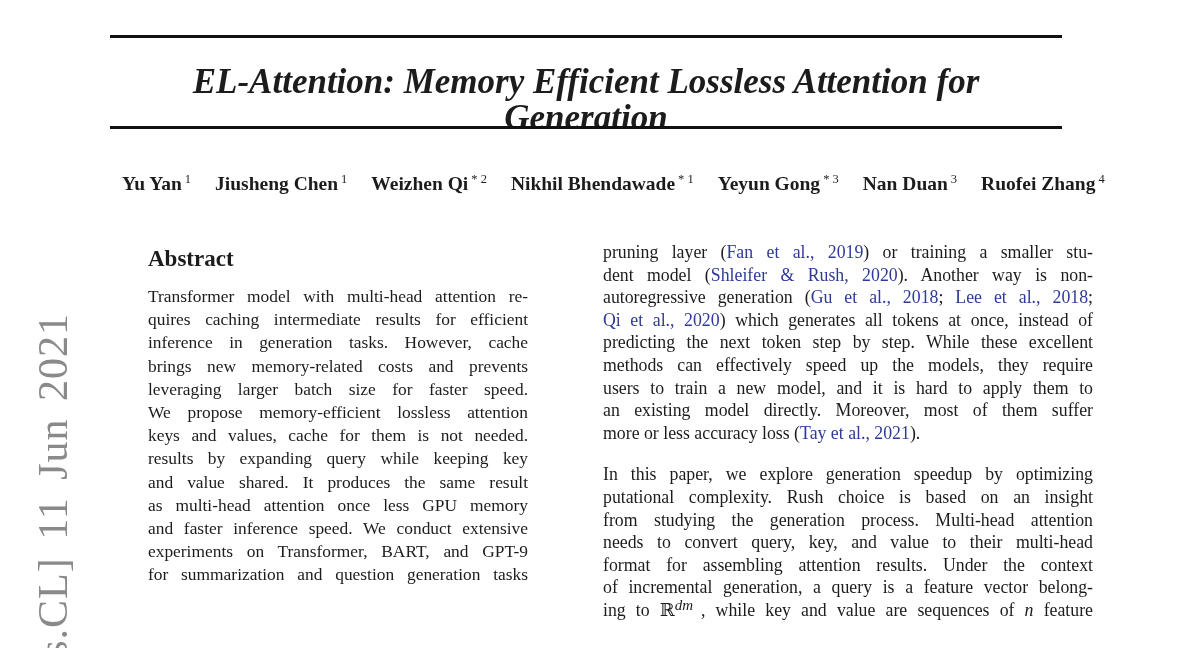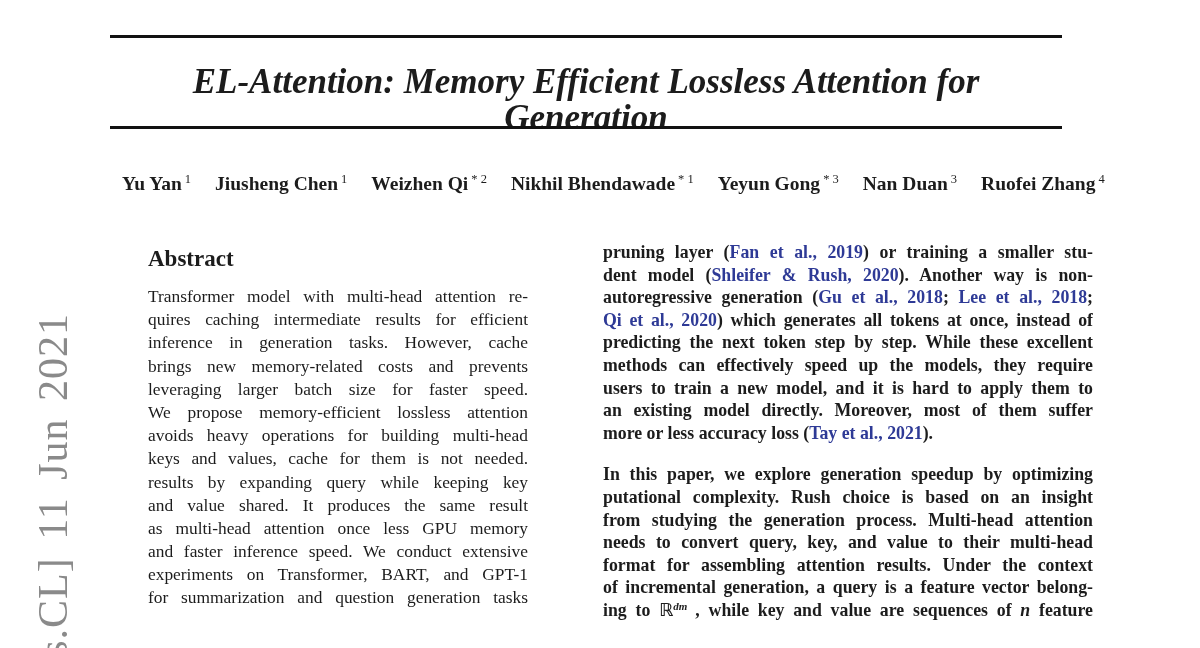--- a/index.html
+++ b/index.html
@@ -42,34 +42,34 @@
     font-weight:bold;font-size:23px;line-height:28px;margin-top:9px;
   }
   .abstract-lines{
     position:absolute;left:148px;top:285px;width:380px;font-size:17.4px;
   }
   .abs-line{
     line-height:23.2px;height:23.2px;overflow:hidden;
     text-align:justify;text-align-last:justify;
   }
   .right-col{
-    position:absolute;left:603px;top:241px;width:490px;font-size:17.8px;font-weight:bold;
+    position:absolute;left:603px;top:241px;width:490px;font-size:17.8px;
   }
   .para{width:490px;}
   .para + .para{margin-top:19px;}
   .col-line{
     line-height:22.6px;height:22.6px;overflow:hidden;
     text-align:justify;text-align-last:justify;
   }
   .col-line.flush{text-align-last:left;}
   .cite{color:var(--link);}
   .math-it{font-style:italic;}
   .math-bb{font-family:"DejaVu Serif","DejaVu Sans",serif;}
   .math-sup{
-    font-style:italic;font-size:11px;position:relative;top:-6px;margin-right:8px;
+    font-style:italic;font-size:15px;position:relative;top:-6px;margin-right:8px;
   }
 </style>
 </head>
 <body>
 
 <div id="page">
   <div class="banner">[cs.CL]  11 Jun 2021</div>
 
   <div class="rule" id="rule-top"></div>
   <div class="title">EL-Attention: Memory Efficient Lossless Attention for Generation</div>
@@ -78,27 +78,26 @@
   <div class="authors"><span class="author"><span>Yu Yan</span><span class="asup">1</span></span><span class="author"><span>Jiusheng Chen</span><span class="asup">1</span></span><span class="author"><span>Weizhen Qi</span><span class="asup">* 2</span></span><span class="author"><span>Nikhil Bhendawade</span><span class="asup">* 1</span></span><span class="author"><span>Yeyun Gong</span><span class="asup">* 3</span></span><span class="author"><span>Nan Duan</span><span class="asup">3</span></span><span class="author"><span>Ruofei Zhang</span><span class="asup">4</span></span></div>
 
   <div class="abstract-heading">Abstract</div>
   <div class="abstract-lines">
       <div class="abs-line">Transformer model with multi-head attention re-</div>
       <div class="abs-line">quires caching intermediate results for efficient</div>
       <div class="abs-line">inference in generation tasks. However, cache</div>
       <div class="abs-line">brings new memory-related costs and prevents</div>
       <div class="abs-line">leveraging larger batch size for faster speed.</div>
       <div class="abs-line">We propose memory-efficient lossless attention</div>
-      <div class="abs-line">avoids heavy operations for building multi-head</div>
       <div class="abs-line">keys and values, cache for them is not needed.</div>
       <div class="abs-line">results by expanding query while keeping key</div>
       <div class="abs-line">and value shared. It produces the same result</div>
       <div class="abs-line">as multi-head attention once less GPU memory</div>
       <div class="abs-line">and faster inference speed. We conduct extensive</div>
-      <div class="abs-line">experiments on Transformer, BART, and GPT-1</div>
+      <div class="abs-line">experiments on Transformer, BART, and GPT-9</div>
       <div class="abs-line">for summarization and question generation tasks</div>
     </div>
 
   <div class="right-col">
       <div class="para">
         <div class="col-line">pruning layer (<span class="cite">Fan et al., 2019</span>) or training a smaller stu-</div>
         <div class="col-line">dent model (<span class="cite">Shleifer &amp; Rush, 2020</span>). Another way is non-</div>
         <div class="col-line">autoregressive generation (<span class="cite">Gu et al., 2018</span>; <span class="cite">Lee et al., 2018</span>;</div>
         <div class="col-line"><span class="cite">Qi et al., 2020</span>) which generates all tokens at once, instead of</div>
         <div class="col-line">predicting the next token step by step. While these excellent</div>

